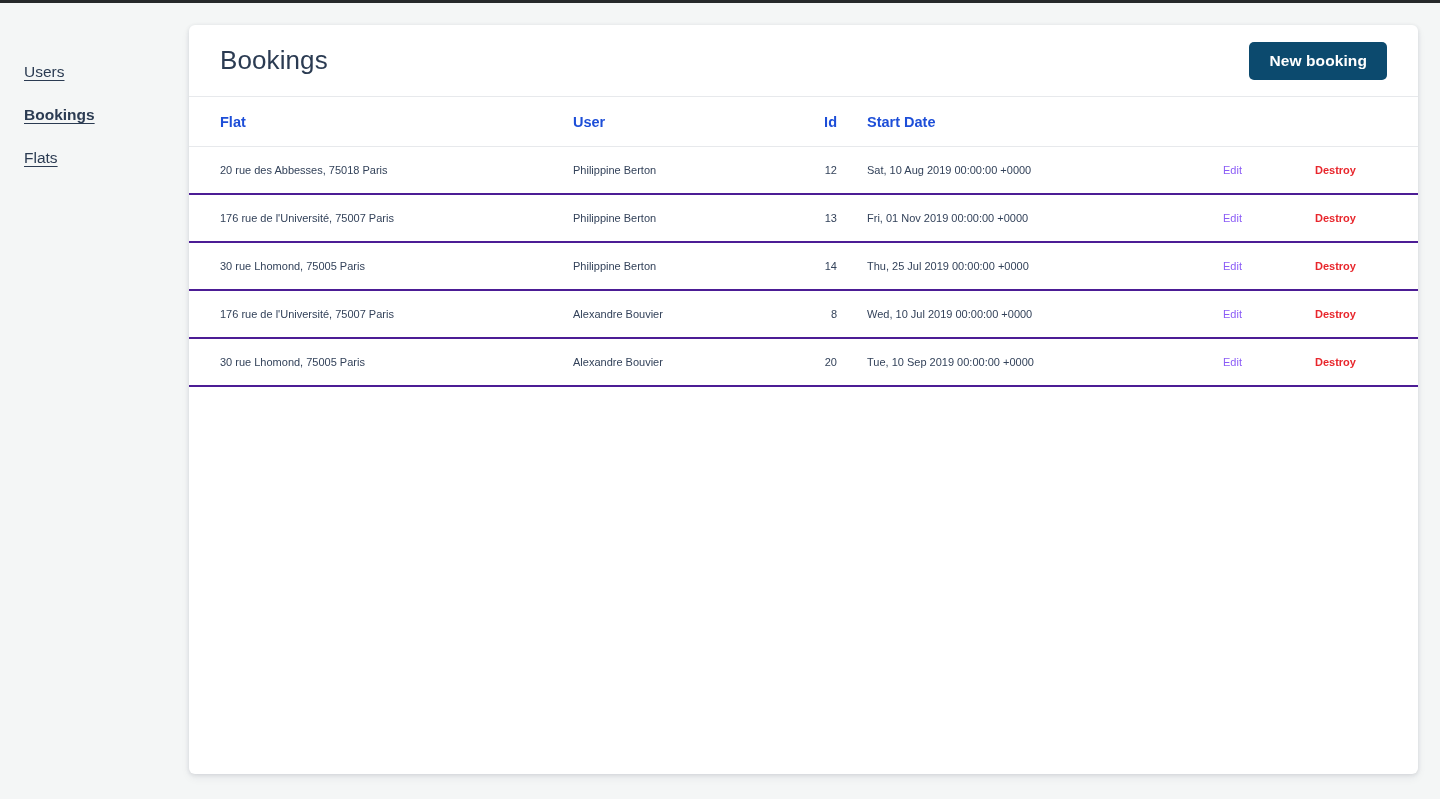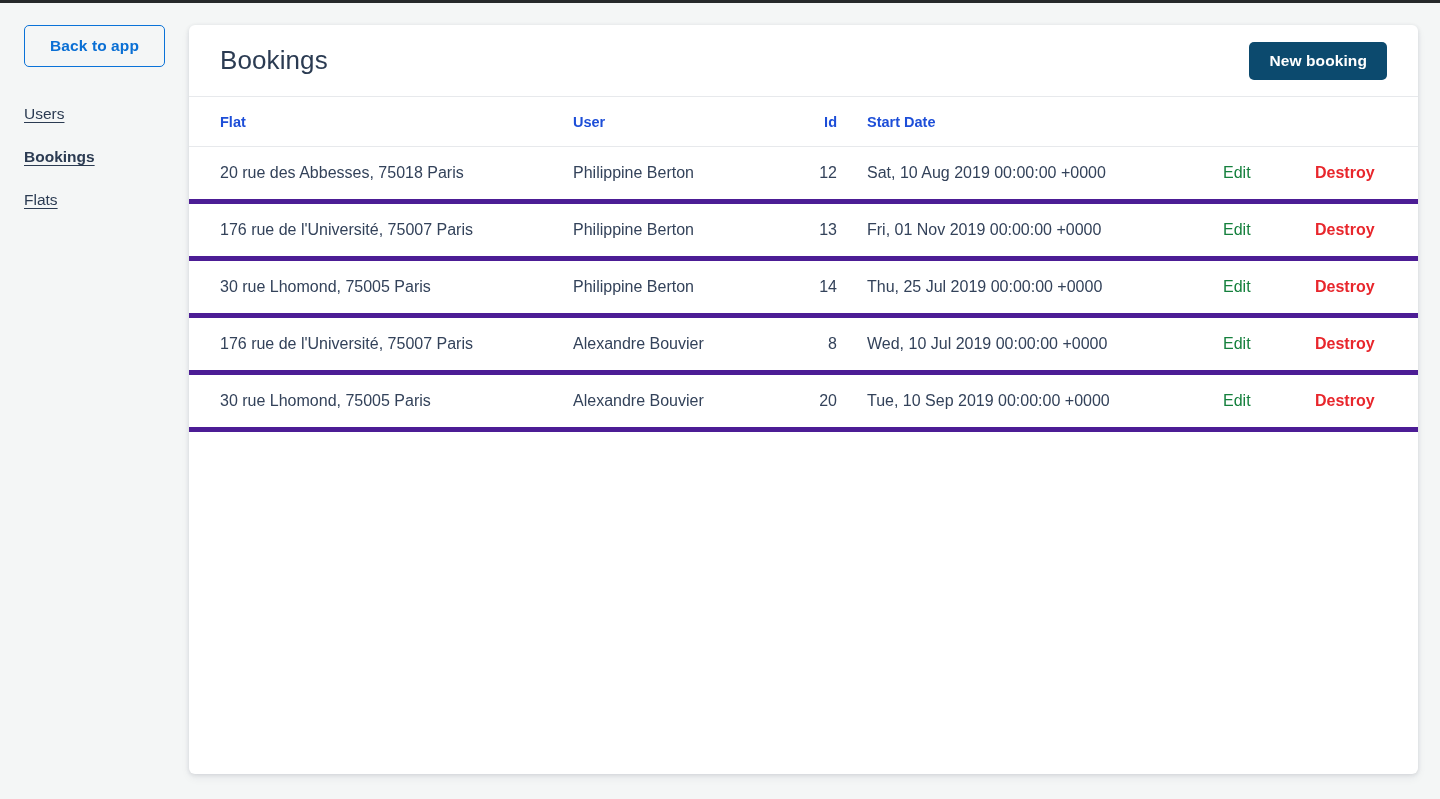--- a/index.html
+++ b/index.html
@@ -135,56 +135,55 @@
     font-size: 14.5px;
     font-weight: bold;
     color: #1d4ed8;
     text-align: left;
     padding: 17px 8px 16px 8px;
     border-bottom: 1px solid #e7e9ec;
     white-space: nowrap;
   }
 
   table.bookings-table td {
-    font-size: 16px;
+    font-size: 11px;
     color: #33425a;
     text-align: left;
     padding: 17px 8px 17px 8px;
-    border-bottom: 5px solid #4c1d95;
+    border-bottom: 2px solid #4c1d95;
     white-space: nowrap;
   }
 
   
   .col-flat   { width: 376px; padding-left: 31px !important; }
   .col-user   { width: 224px; }
   .col-id     { width: 56px; text-align: right !important; }
   .col-date   { width: 370px; padding-left: 22px !important; }
   .col-edit   { width: 92px; }
   .col-destroy{ width: auto; font-weight: bold; }
 
   .link-edit {
-    color: #15803d;
+    color: #8b5cf6;
     text-decoration: none;
     cursor: pointer;
   }
   .link-destroy {
     color: #e8262c;
     text-decoration: none;
     cursor: pointer;
   }
 </style>
 </head>
 <body>
 
 <div class="top-chrome-bar"></div>
 
 <div class="page">
 
   <nav class="sidebar">
-    <button class="back-to-app">Back to app</button>
 
     <div class="nav-list">
       <a class="nav-link">Users</a>
       <a class="nav-link active">Bookings</a>
       <a class="nav-link">Flats</a>
     </div>
   </nav>
 
   <section class="card">
 

